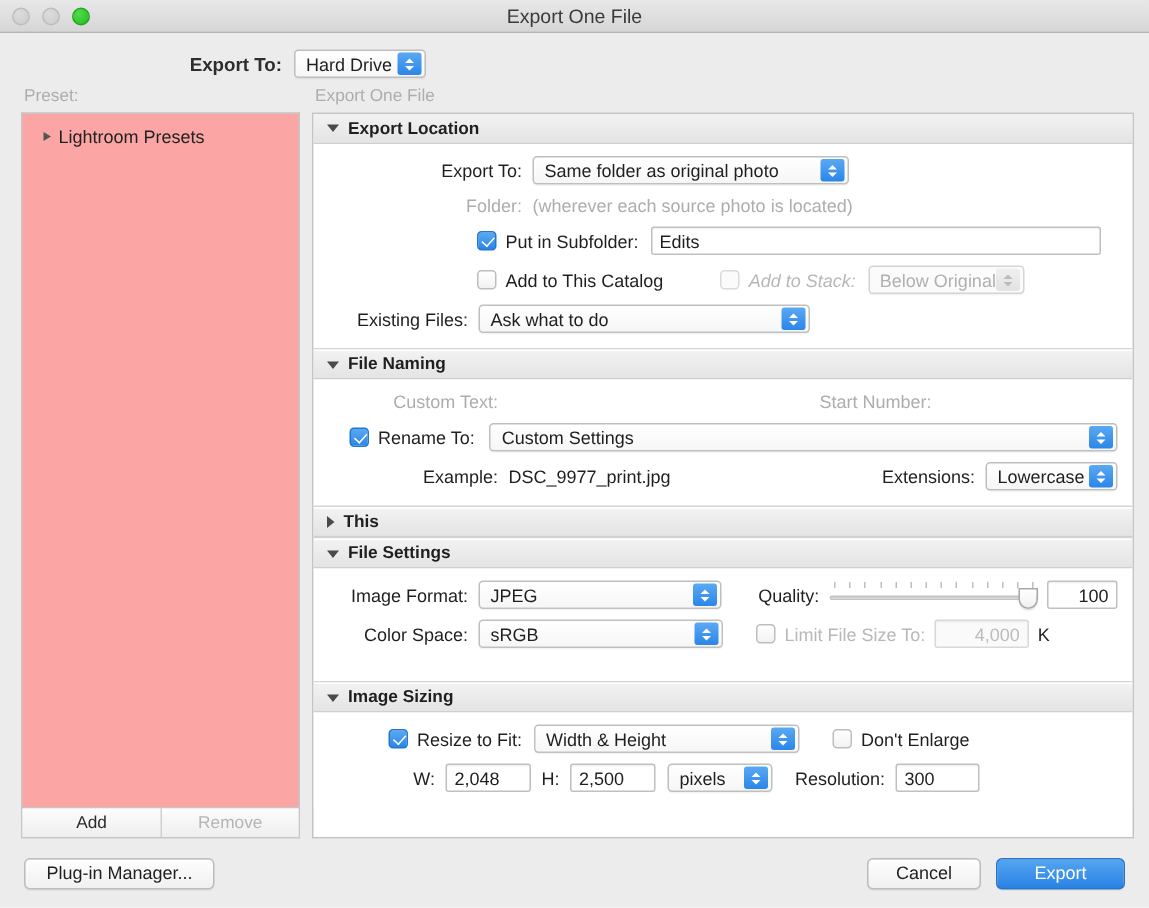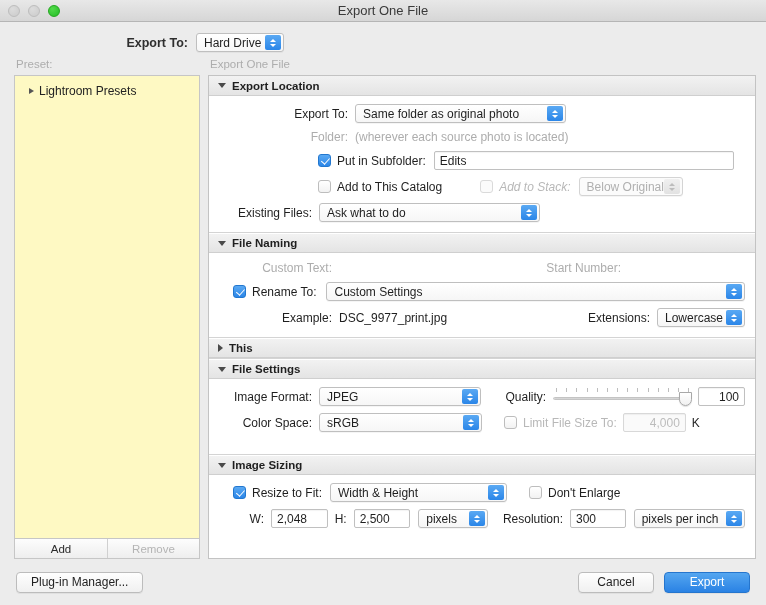--- a/index.html
+++ b/index.html
@@ -62,21 +62,21 @@
   
   .left {
     width: 186px; flex: 0 0 186px;
     display: flex; flex-direction: column;
   }
   .preset-label {
     font-size: 11.5px; color: #adadad; padding: 0 0 5px 2px;
   }
   .preset-box {
     flex: 1 1 auto;
-    background: #fef9c3;
+    background: #fca5a5;
     border: 1px solid #c6c6c6;
     border-bottom: none;
     padding: 6px 0 0 0;
     min-height: 0;
     overflow: hidden;
   }
   .preset-item {
     display: flex; align-items: center; gap: 5px;
     padding: 2px 0 2px 14px;
     font-size: 12px; color: #222;
@@ -493,21 +493,21 @@
               <span>4,000</span>
             </div>
             <div class="ftext" style="margin-left:6px;">K</div>
           </div>
         </div>
 
         <div class="section-head">
           <span class="tri-down"></span>
           <span>Image Sizing</span>
         </div>
-        <div class="section-body" style="border-bottom:none;">
+        <div class="section-body" style="border-bottom:none;padding-left:26px;">
           <div class="row">
             <div style="width:24px;"></div>
             <div class="cb-wrap">
               <span class="cbox on"></span>
               <span class="cb-label">Resize to Fit:</span>
             </div>
             <div class="popup" style="width:177px;margin-left:8px;">
               <span>Width &amp; Height</span>
               <span class="arrows">
                   <i class="up"></i>
@@ -531,27 +531,20 @@
             <div class="popup" style="width:70px;margin-left:8px;">
               <span>pixels</span>
               <span class="arrows">
                   <i class="up"></i>
                   <i class="dn"></i>
                 </span>
             </div>
             <div class="flabel" style="width:82px;">Resolution:</div>
             <div class="tinput" style="width:56px;">
               <span>300</span>
-            </div>
-            <div class="popup" style="width:112px;margin-left:8px;">
-              <span>pixels per inch</span>
-              <span class="arrows">
-                  <i class="up"></i>
-                  <i class="dn"></i>
-                </span>
             </div>
           </div>
         </div>
 
       </div>
     </div>
   </div>
 
   <div class="footer">
     <div class="btn">Plug-in Manager...</div>

